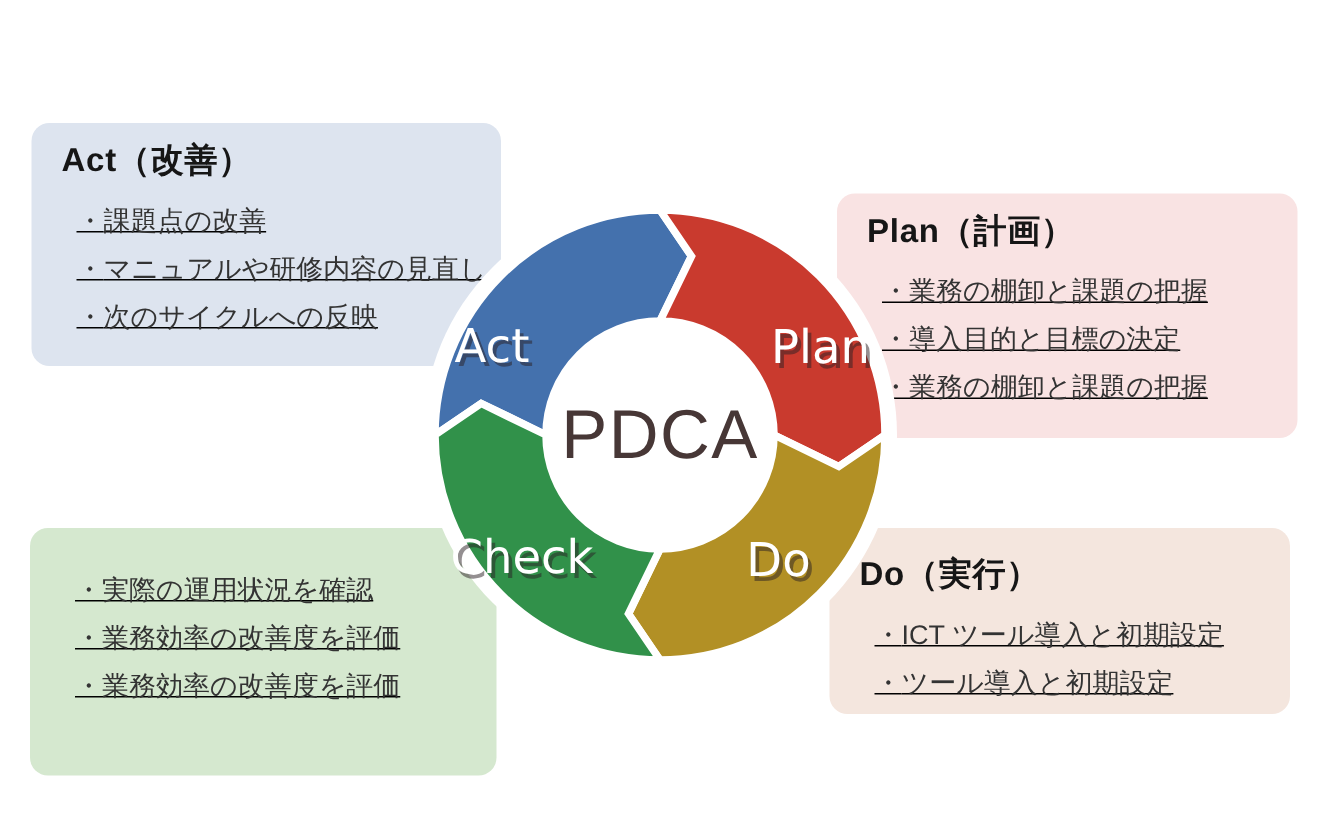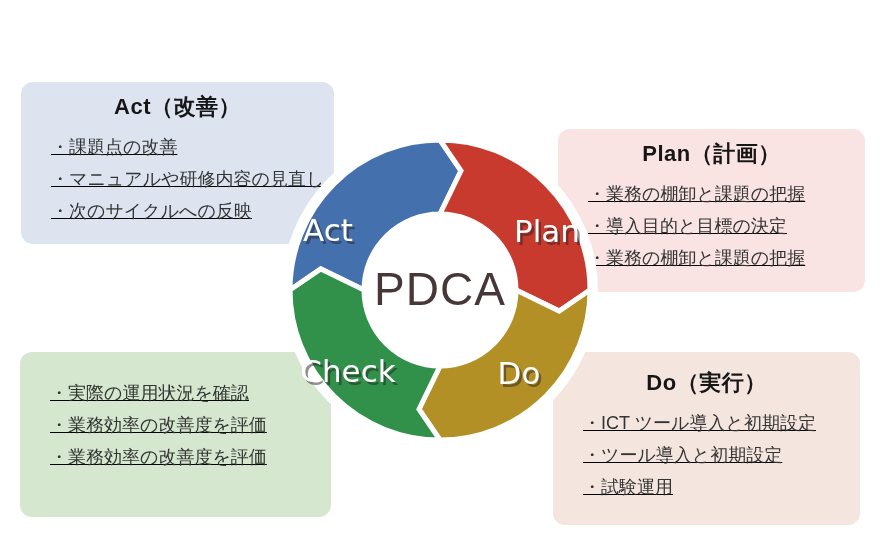--- a/index.html
+++ b/index.html
@@ -8,24 +8,24 @@
 
   .card {
     position: absolute;
     border-radius: 12px;
     box-sizing: border-box;
     padding: 10px 20px 10px 20px;
   }
   .card-act   { left: 21px;  top: 82px;  width: 313px; height: 162px; }
   .card-plan  { left: 558px; top: 81px;  width: 307px; height: 163px; }
   .card-check { left: 20px;  top: 352px; width: 311px; height: 165px; padding-top: 16px; }
-  .card-do    { left: 553px; top: 352px; width: 307px; height: 173px; padding-top: 16px; }
+  .card-do    { left: 553px; top: 352px; width: 307px; height: 124px; padding-top: 16px; }
 
   .card-title {
-    text-align: center;
+    text-align: left;
     font-size: 22px;
     font-weight: bold;
     color: #161616;
     letter-spacing: 0.5px;
   }
   .card-list {
     list-style: none;
     margin: 9px 0 0 0;
     padding: 0 0 0 10px;
     text-decoration: underline;
@@ -86,21 +86,20 @@
       <li>業務効率の改善度を評価</li>
       <li>業務効率の改善度を評価</li>
     </ul>
   </div>
 
   <div class="card card-do" style="background-color: rgb(244, 230, 222);">
     <div class="card-title">Do（実行）</div>
     <ul class="card-list">
       <li>ICT ツール導入と初期設定</li>
       <li>ツール導入と初期設定</li>
-      <li>試験運用</li>
     </ul>
   </div>
 
   <svg class="ring" width="320" height="320" viewBox="-160 -160 320 320">
 
     <circle cx="0" cy="0" r="158" fill="#ffffff"></circle>
 
     <path stroke="#ffffff" stroke-width="5" stroke-linejoin="miter" d="M -150 0 A 150 150 0 0 1 0 -150 L 21 -119.2 L 0 -76 A 76 76 0 0 0 -76 0 L -119.2 -21 Z" fill="#4471ad"></path>
 
     <path stroke="#ffffff" stroke-width="5" stroke-linejoin="miter" d="M 0 -150 A 150 150 0 0 1 150 0 L 119.2 21 L 76 0 A 76 76 0 0 0 0 -76 L 21 -119.2 Z" fill="#c93a2e"></path>

